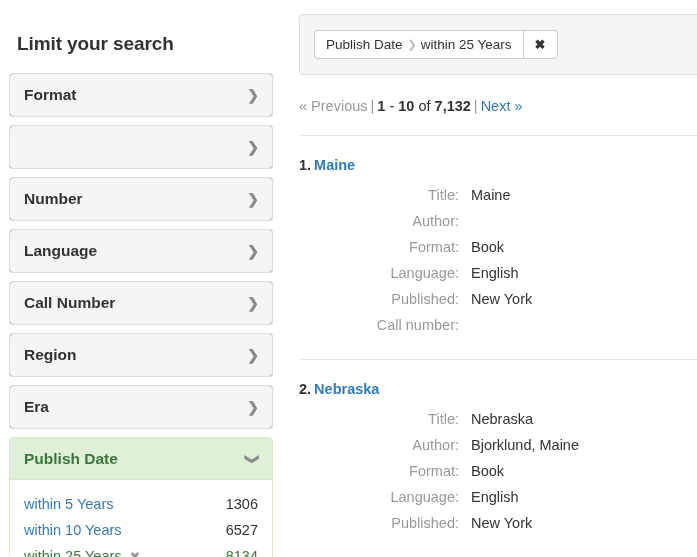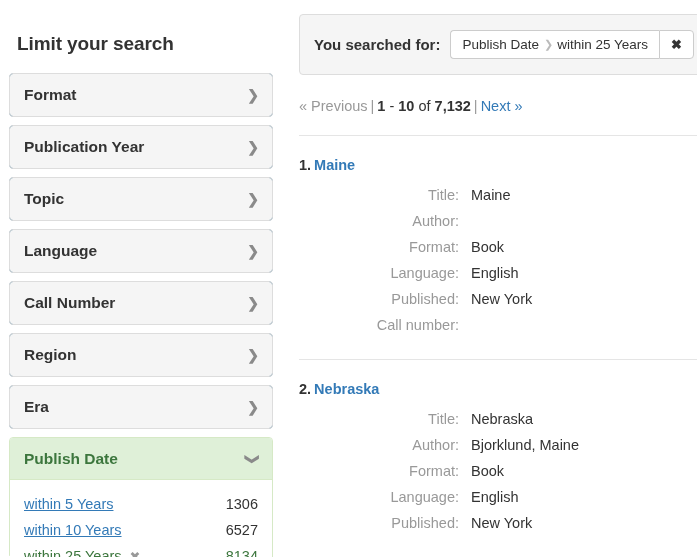--- a/index.html
+++ b/index.html
@@ -86,21 +86,20 @@
   .facet-item {
     display: flex;
     align-items: baseline;
     font-size: 14.5px;
     line-height: 26px;
     white-space: nowrap;
   }
   .facet-item .label {
     color: #337ab7;
     cursor: pointer;
-    text-decoration: underline;
   }
   .facet-item.selected .label {
     color: #3c763d;
     cursor: default;
   }
   .facet-item .remove-x {
     margin-left: 8px;
     color: #999999;
     font-size: 13px;
     cursor: pointer;
@@ -227,24 +226,24 @@
 
 <div id="page">
 
   <div id="sidebar">
     <div id="limit-heading">Limit your search</div>
     <div id="facet-list">
         <div class="facet-panel">
           <div class="facet-head"><span>Format</span><span class="facet-chevron">❯</span></div>
         </div>
         <div class="facet-panel">
-          <div class="facet-head"><span>Publication Year</span><span class="facet-chevron">❯</span></div>
-        </div>
-        <div class="facet-panel">
-          <div class="facet-head"><span>Topic</span><span class="facet-chevron">❯</span></div>
+          <div class="facet-head"><span class="facet-chevron">❯</span></div>
+        </div>
+        <div class="facet-panel">
+          <div class="facet-head"><span>Number</span><span class="facet-chevron">❯</span></div>
         </div>
         <div class="facet-panel">
           <div class="facet-head"><span>Language</span><span class="facet-chevron">❯</span></div>
         </div>
         <div class="facet-panel">
           <div class="facet-head"><span>Call Number</span><span class="facet-chevron">❯</span></div>
         </div>
         <div class="facet-panel">
           <div class="facet-head"><span>Region</span><span class="facet-chevron">❯</span></div>
         </div>
@@ -268,21 +267,20 @@
               <span class="count">8134</span>
             </div>
           </div>
         </div>
       </div>
   </div>
 
   <div id="main">
 
     <div id="searched-panel">
-      <span id="searched-label">You searched for:</span>
       <span class="filter-group">
         <span class="filter-pill">
           <span>Publish Date</span>
           <span class="sep">❯</span>
           <span>within 25 Years</span>
         </span>
         <span class="filter-remove">
           <span>✖</span>
         </span>
       </span>

